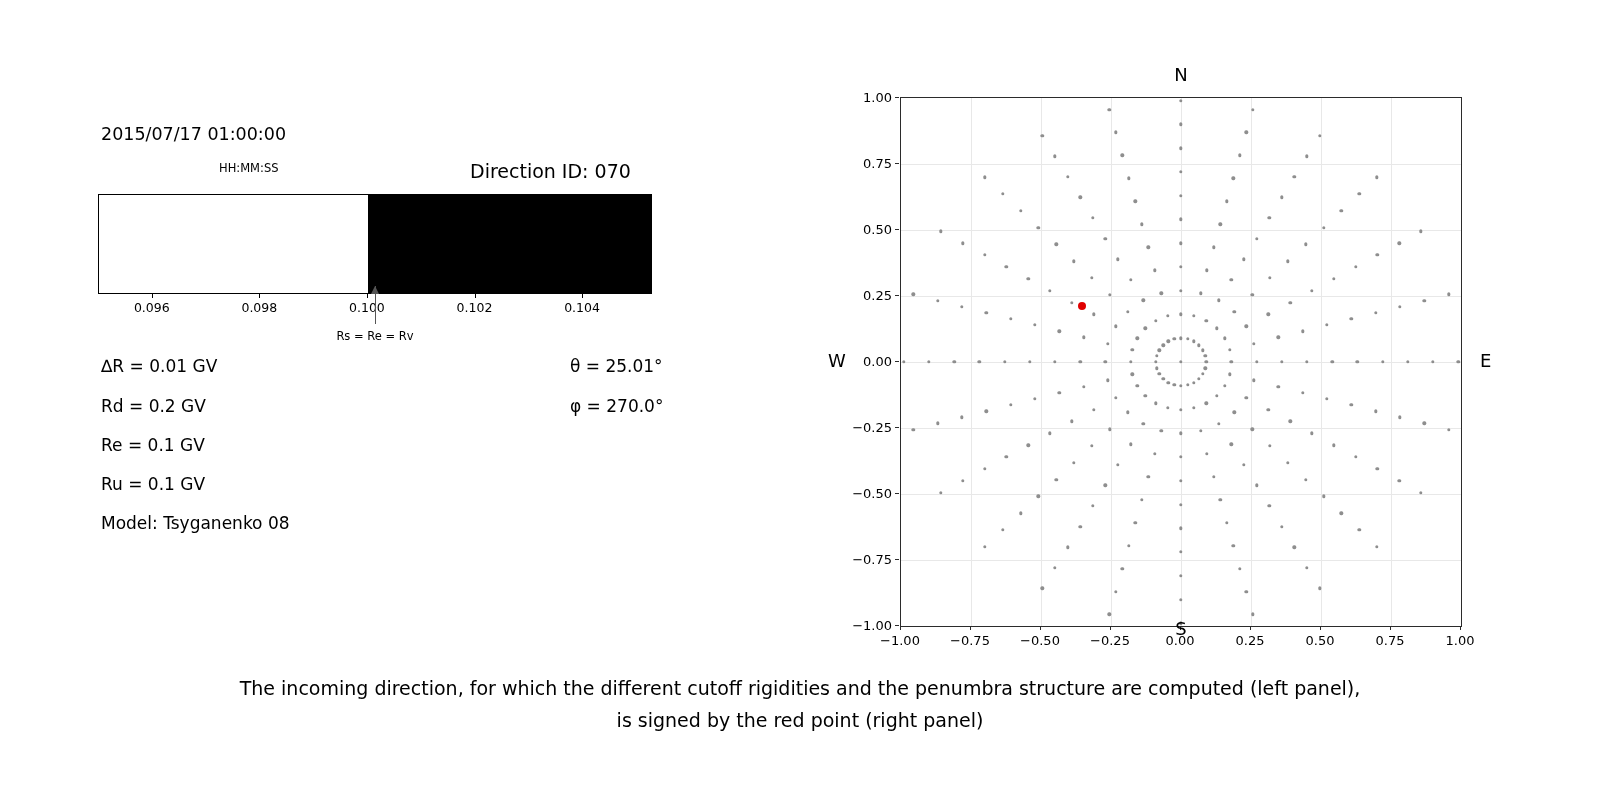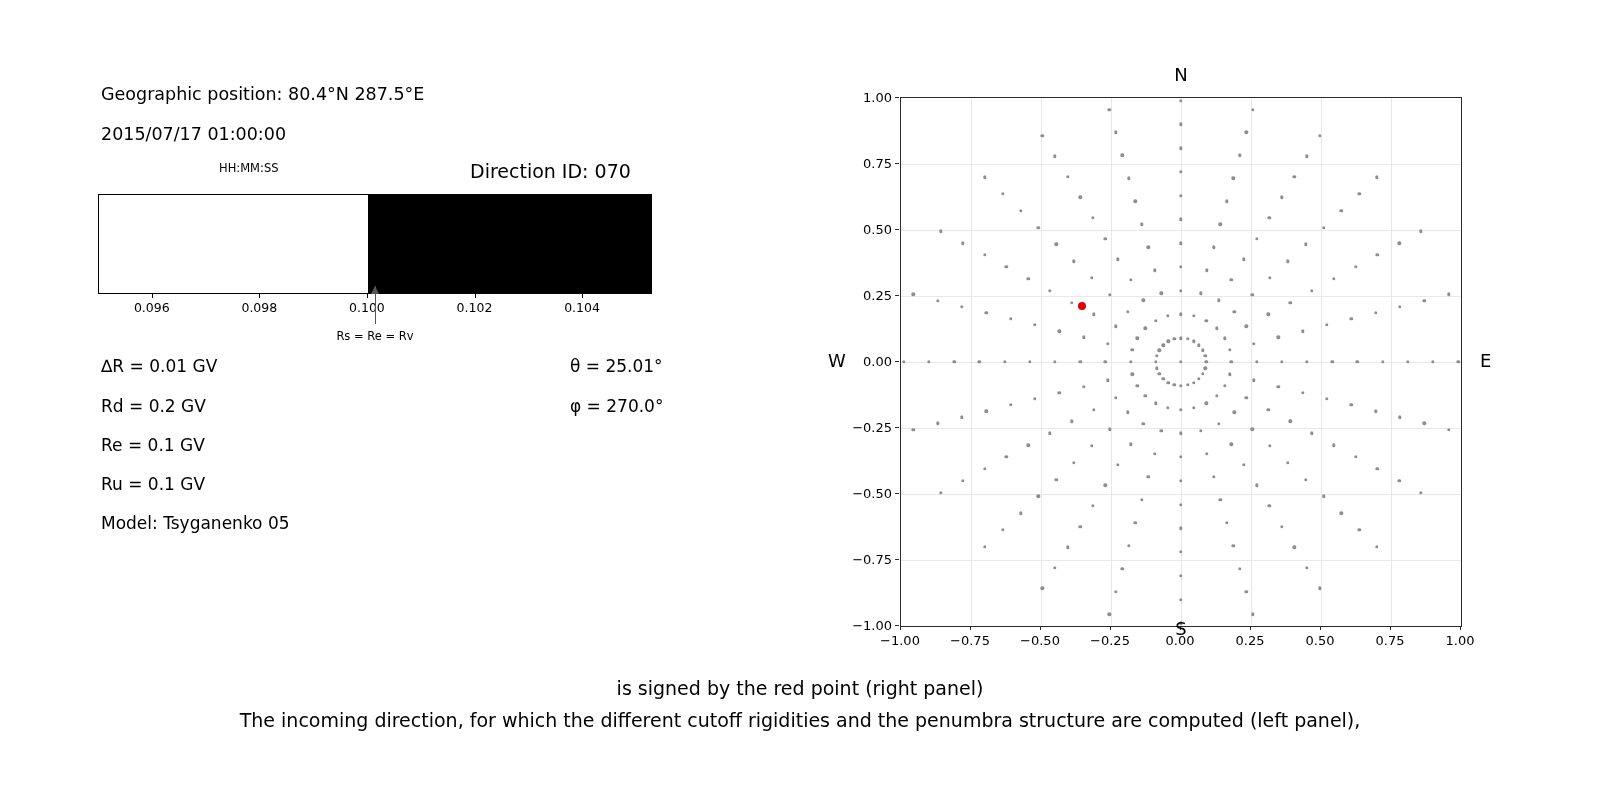--- a/index.html
+++ b/index.html
@@ -227,21 +227,20 @@
     font-size: 12px;
   }
 </style>
 </head>
 <body>
 
 <div class="root">
 
   <div class="left-panel">
 
-    <div class="geo-line">Geographic position: 80.4°N 287.5°E</div>
     <div class="datetime-line">2015/07/17 01:00:00</div>
     <div class="fmt-date">YYYY/MM/DD</div>
     <div class="fmt-time">HH:MM:SS</div>
     <div class="direction-id">Direction ID: 070</div>
 
     <div class="penumbra-box" id="penumbra-box">
         <div class="penumbra-black" style="left: 268.932px; width: 285.068px;"></div>
       </div>
     <div class="pen-axis-ticks" id="pen-axis">
         <div class="pen-tick" style="left: 53.7864px;"></div>
@@ -255,21 +254,21 @@
         <div class="pen-tick" style="left: 484.078px;"></div>
         <div class="pen-ticklabel" style="left: 484.078px;">0.104</div>
       </div>
     <div class="rs-arrow"></div>
     <div class="rs-label">Rs = Re = Rv</div>
 
     <div class="param param-left p0">∆R = 0.01 GV</div>
     <div class="param param-left p1">Rd = 0.2 GV</div>
     <div class="param param-left p2">Re = 0.1 GV</div>
     <div class="param param-left p3">Ru = 0.1 GV</div>
-    <div class="param param-left p4">Model: Tsyganenko 05</div>
+    <div class="param param-left p4">Model: Tsyganenko 08</div>
 
     <div class="param param-right p0">θ = 25.01°</div>
     <div class="param param-right p1">φ = 270.0°</div>
   </div>
 
   <div class="right-panel">
     <div class="plot-frame" id="plot-frame">
         <div class="grid-line-v" style="left: 70px;"></div>
         <div class="grid-line-v" style="left: 140px;"></div>
         <div class="grid-line-v" style="left: 210px;"></div>
@@ -590,17 +589,17 @@
         <div class="yticklabel" style="left: 22px; width: 50px; top: 57px;">1.00</div>
       </div>
 
     <div class="compass compass-n">N</div>
     <div class="compass compass-s">S</div>
     <div class="compass compass-w">W</div>
     <div class="compass compass-e">E</div>
   </div>
 
   <div class="caption">
+    <div>The incoming direction, for which the different cutoff rigidities and the penumbra structure are computed (left panel),</div>
     <div>is signed by the red point (right panel)</div>
-    <div>The incoming direction, for which the different cutoff rigidities and the penumbra structure are computed (left panel),</div>
   </div>
 
 </div>
 
 </body></html>

